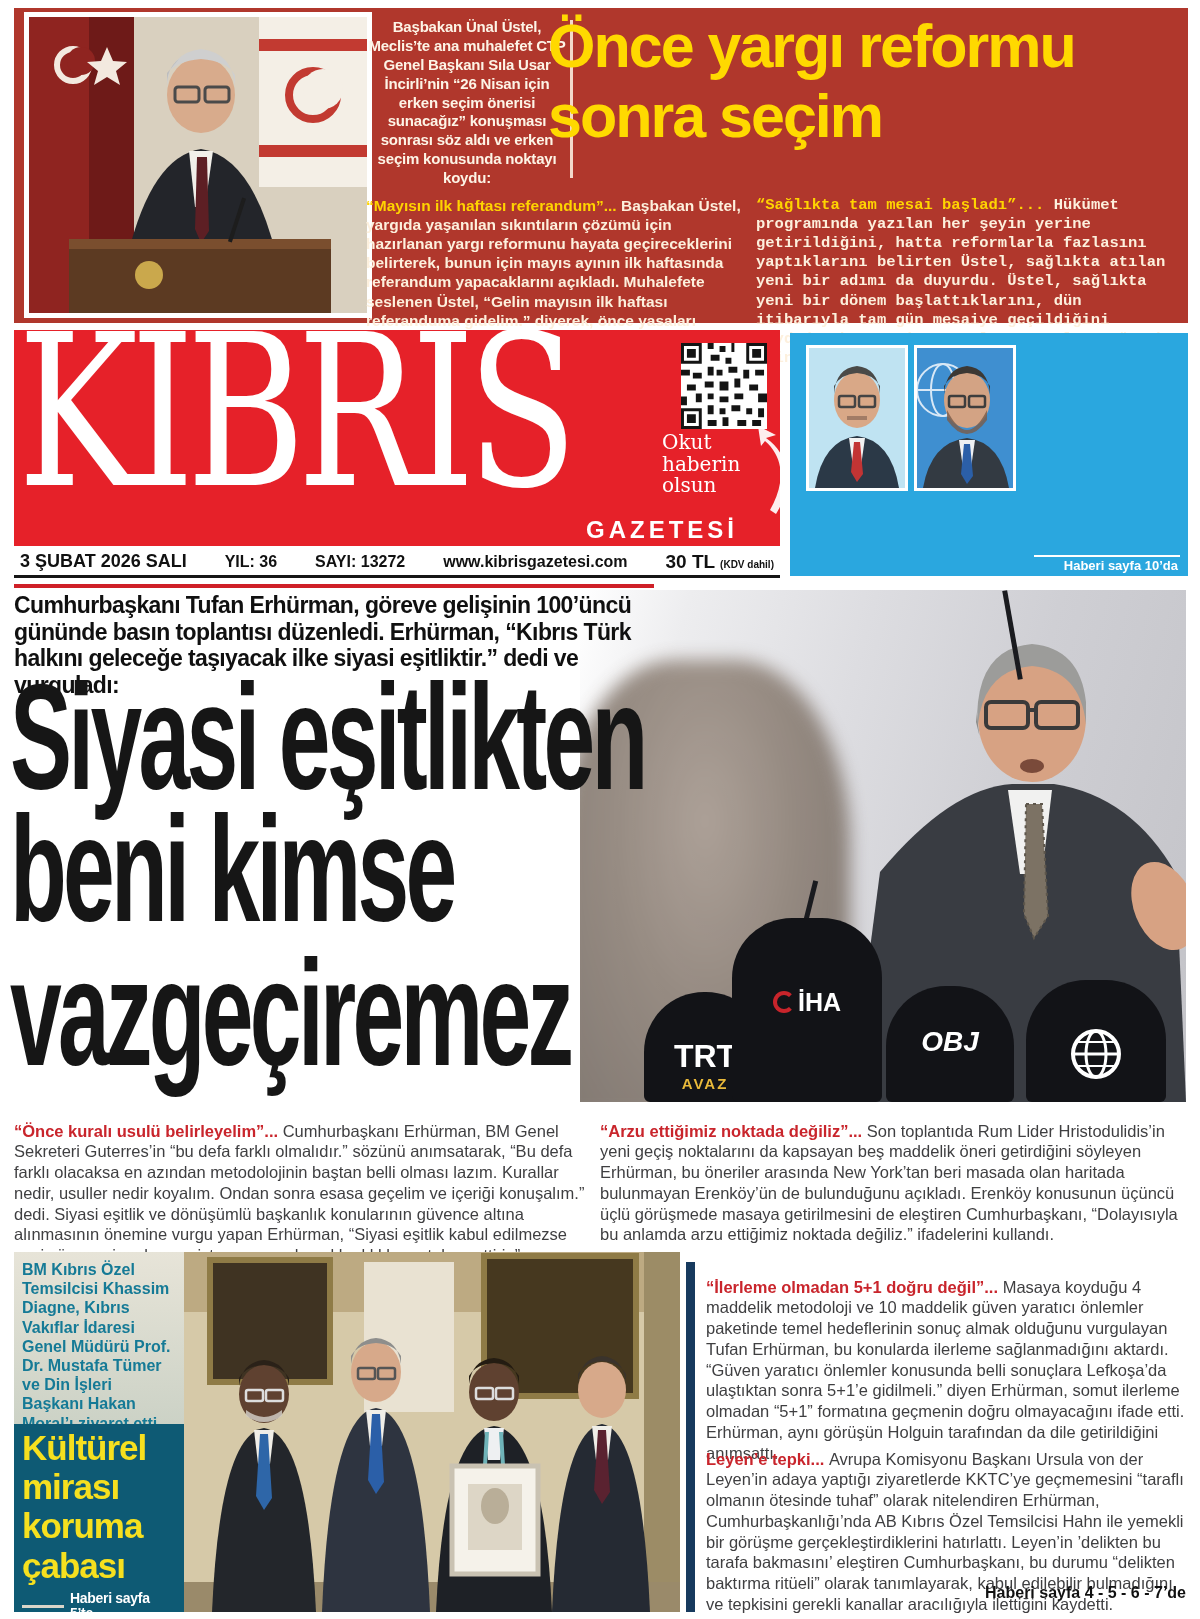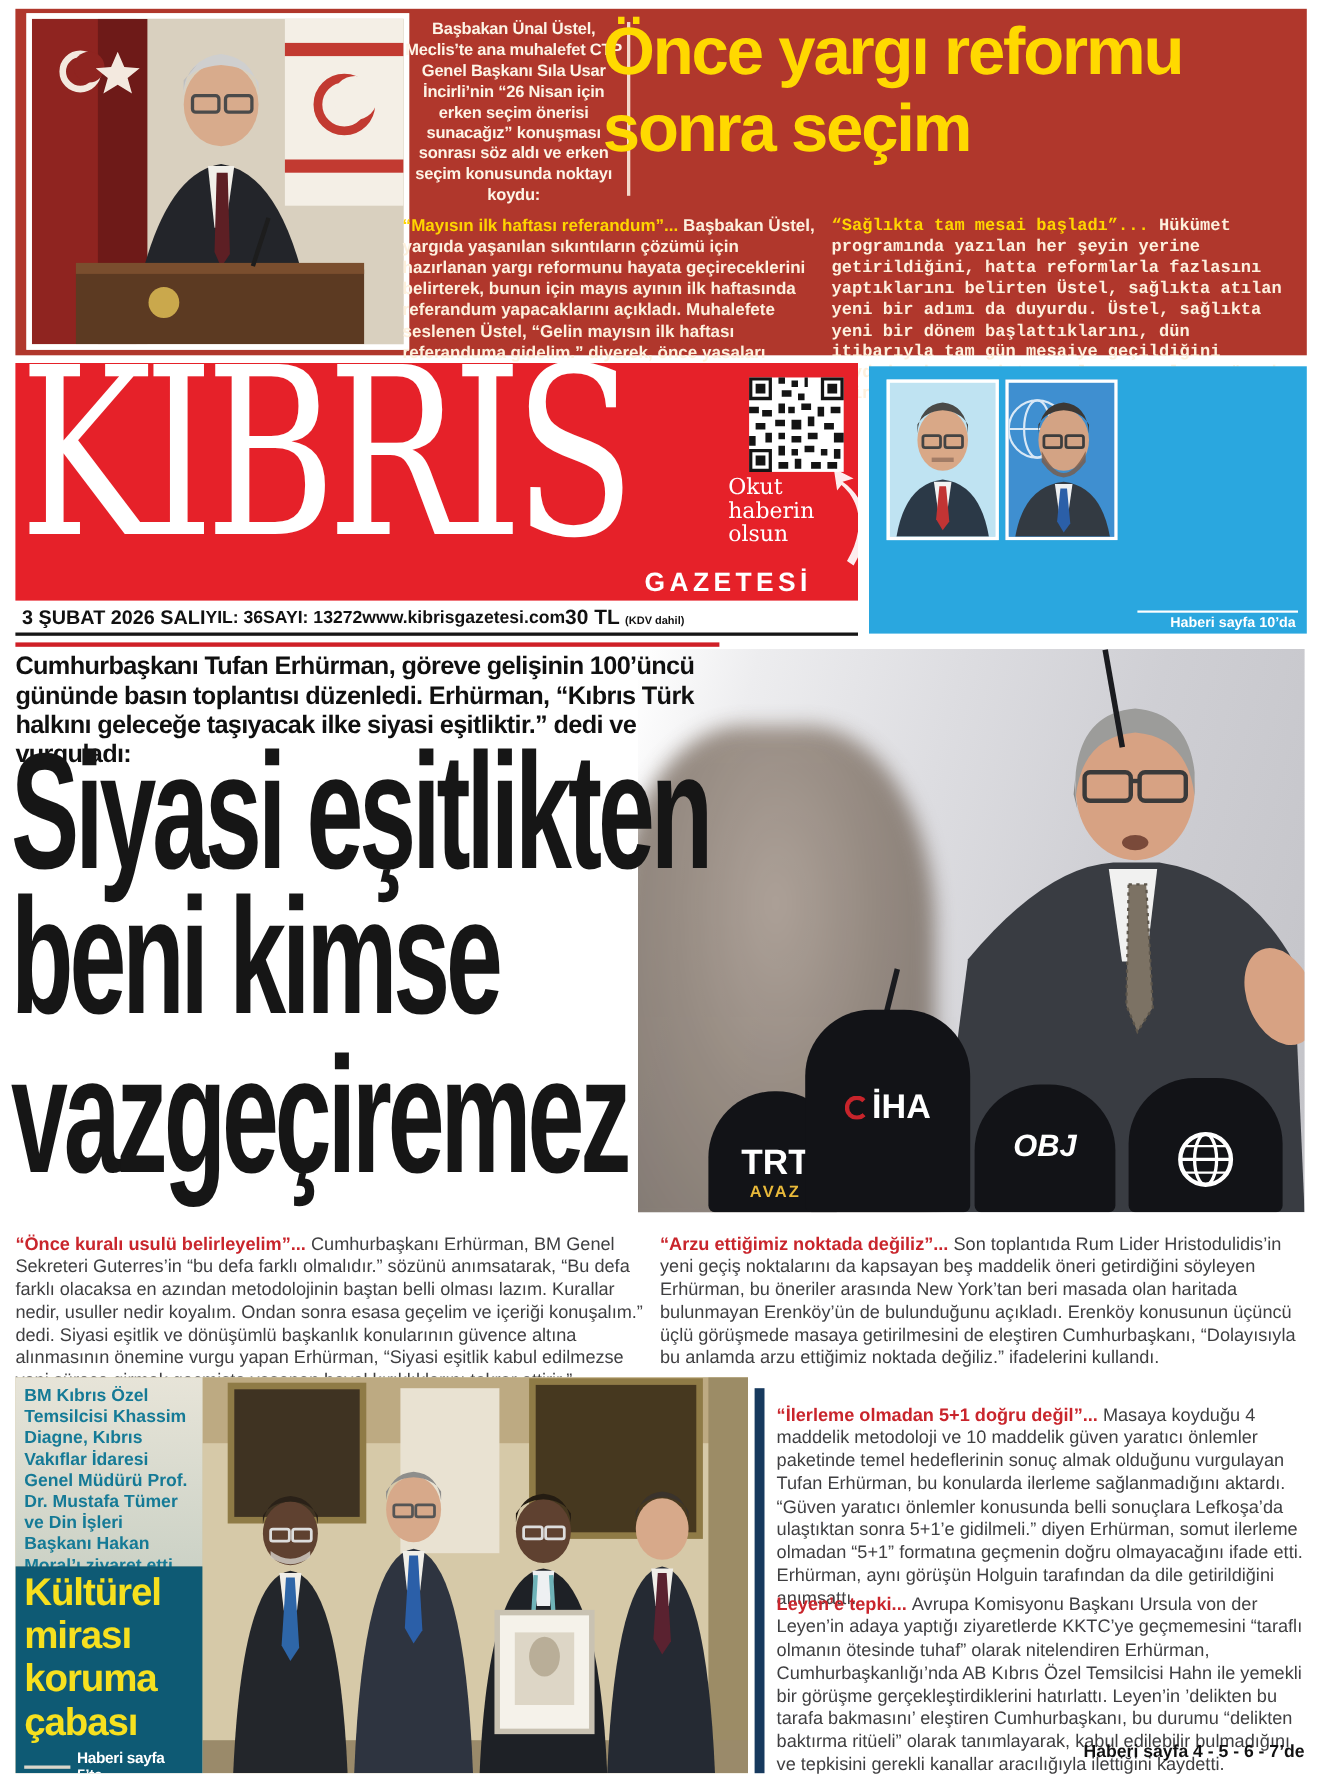--- a/index.html
+++ b/index.html
@@ -29,21 +29,21 @@
   .kibris{left:4px;top:-24px;color:#fff;font-family:"DejaVu Serif",serif;font-size:212px;
           line-height:1;letter-spacing:-10px;transform:scaleX(0.76);transform-origin:0 0;white-space:nowrap;}
   .qr{left:664px;top:13px;}
   .slogan{left:648px;top:102px;width:100px;color:#fff;font-family:"DejaVu Serif",serif;
           font-size:20px;line-height:1.08;}
   .swoosh{left:736px;top:96px;}
   .gazetesi{left:572px;top:186px;color:#fff;font-weight:800;font-size:24px;letter-spacing:4px;}
 
   
   .dateline{left:14px;top:548px;width:766px;height:30px;background:#fff;border-bottom:3px solid #161616;
-            display:flex;align-items:center;justify-content:flex-start;padding:0 6px;box-sizing:border-box;
+            display:flex;align-items:center;justify-content:space-between;padding:0 6px;box-sizing:border-box;
             color:#111;}
   .dl-date{font-weight:800;font-size:18px;}
   .dl-mid{font-weight:800;font-size:16px;}
   .dl-site{font-weight:bold;font-size:16px;}
   .dl-price{font-weight:800;font-size:19px;}
   .dl-price small{font-size:10px;font-weight:bold;}
 
   
   .meet{left:790px;top:333px;width:398px;height:243px;background:#2aa7df;overflow:hidden;}
   .mphoto{top:12px;width:96px;height:140px;border:3px solid #fff;overflow:hidden;}
@@ -60,21 +60,21 @@
   .redrule{left:14px;top:584px;width:640px;height:4px;background:#cf2027;}
   .mainphoto{left:580px;top:590px;width:606px;height:512px;overflow:hidden;
              background:linear-gradient(105deg,#ffffff 0%,#ededef 15%,#dddde1 40%,#cfcfd4 65%,#c3c3c8 100%);}
   .blurman{left:-20px;top:70px;width:290px;height:460px;border-radius:40% 40% 0 0;
            background:radial-gradient(ellipse at 50% 35%,#a3958a 0%,#887b70 45%,#6e645c 100%);
            filter:blur(9px);opacity:.85;}
   .mic{border-radius:60px 60px 6px 6px;background:#121317;color:#fff;text-align:center;}
   .micstem{width:5px;background:#1a1b1f;}
   .mic .mlab1{display:block;font-weight:800;font-size:32px;margin-top:46px;font-style:italic;}
   .mic .mlab2{display:block;font-weight:800;font-size:15px;color:#e8b93a;letter-spacing:2px;}
-  .mic-iha .mlab1{font-size:31px;margin-top:70px;font-style:normal;}
+  .mic-iha .mlab1{font-size:25px;margin-top:70px;font-style:normal;}
   .mic-obj .mlab1{font-size:28px;margin-top:40px;}
   .ihadot{display:inline-block;width:14px;height:14px;border:4px solid #c8242b;border-right-color:transparent;
           border-radius:50%;vertical-align:-2px;margin-right:3px;}
   .globe{position:absolute;left:50%;top:48px;transform:translateX(-50%);}
   .lead{left:14px;top:592px;width:655px;font-weight:800;font-size:23px;line-height:1.16;color:#101010;
         letter-spacing:-0.6px;z-index:4;}
   .bigline{left:10px;color:#161616;font-weight:800;font-size:150px;line-height:1;letter-spacing:-6px;
            white-space:nowrap;transform:scaleX(0.62);transform-origin:0 0;z-index:4;}
   .bl1{top:662px;}
   .bl2{top:794px;}

